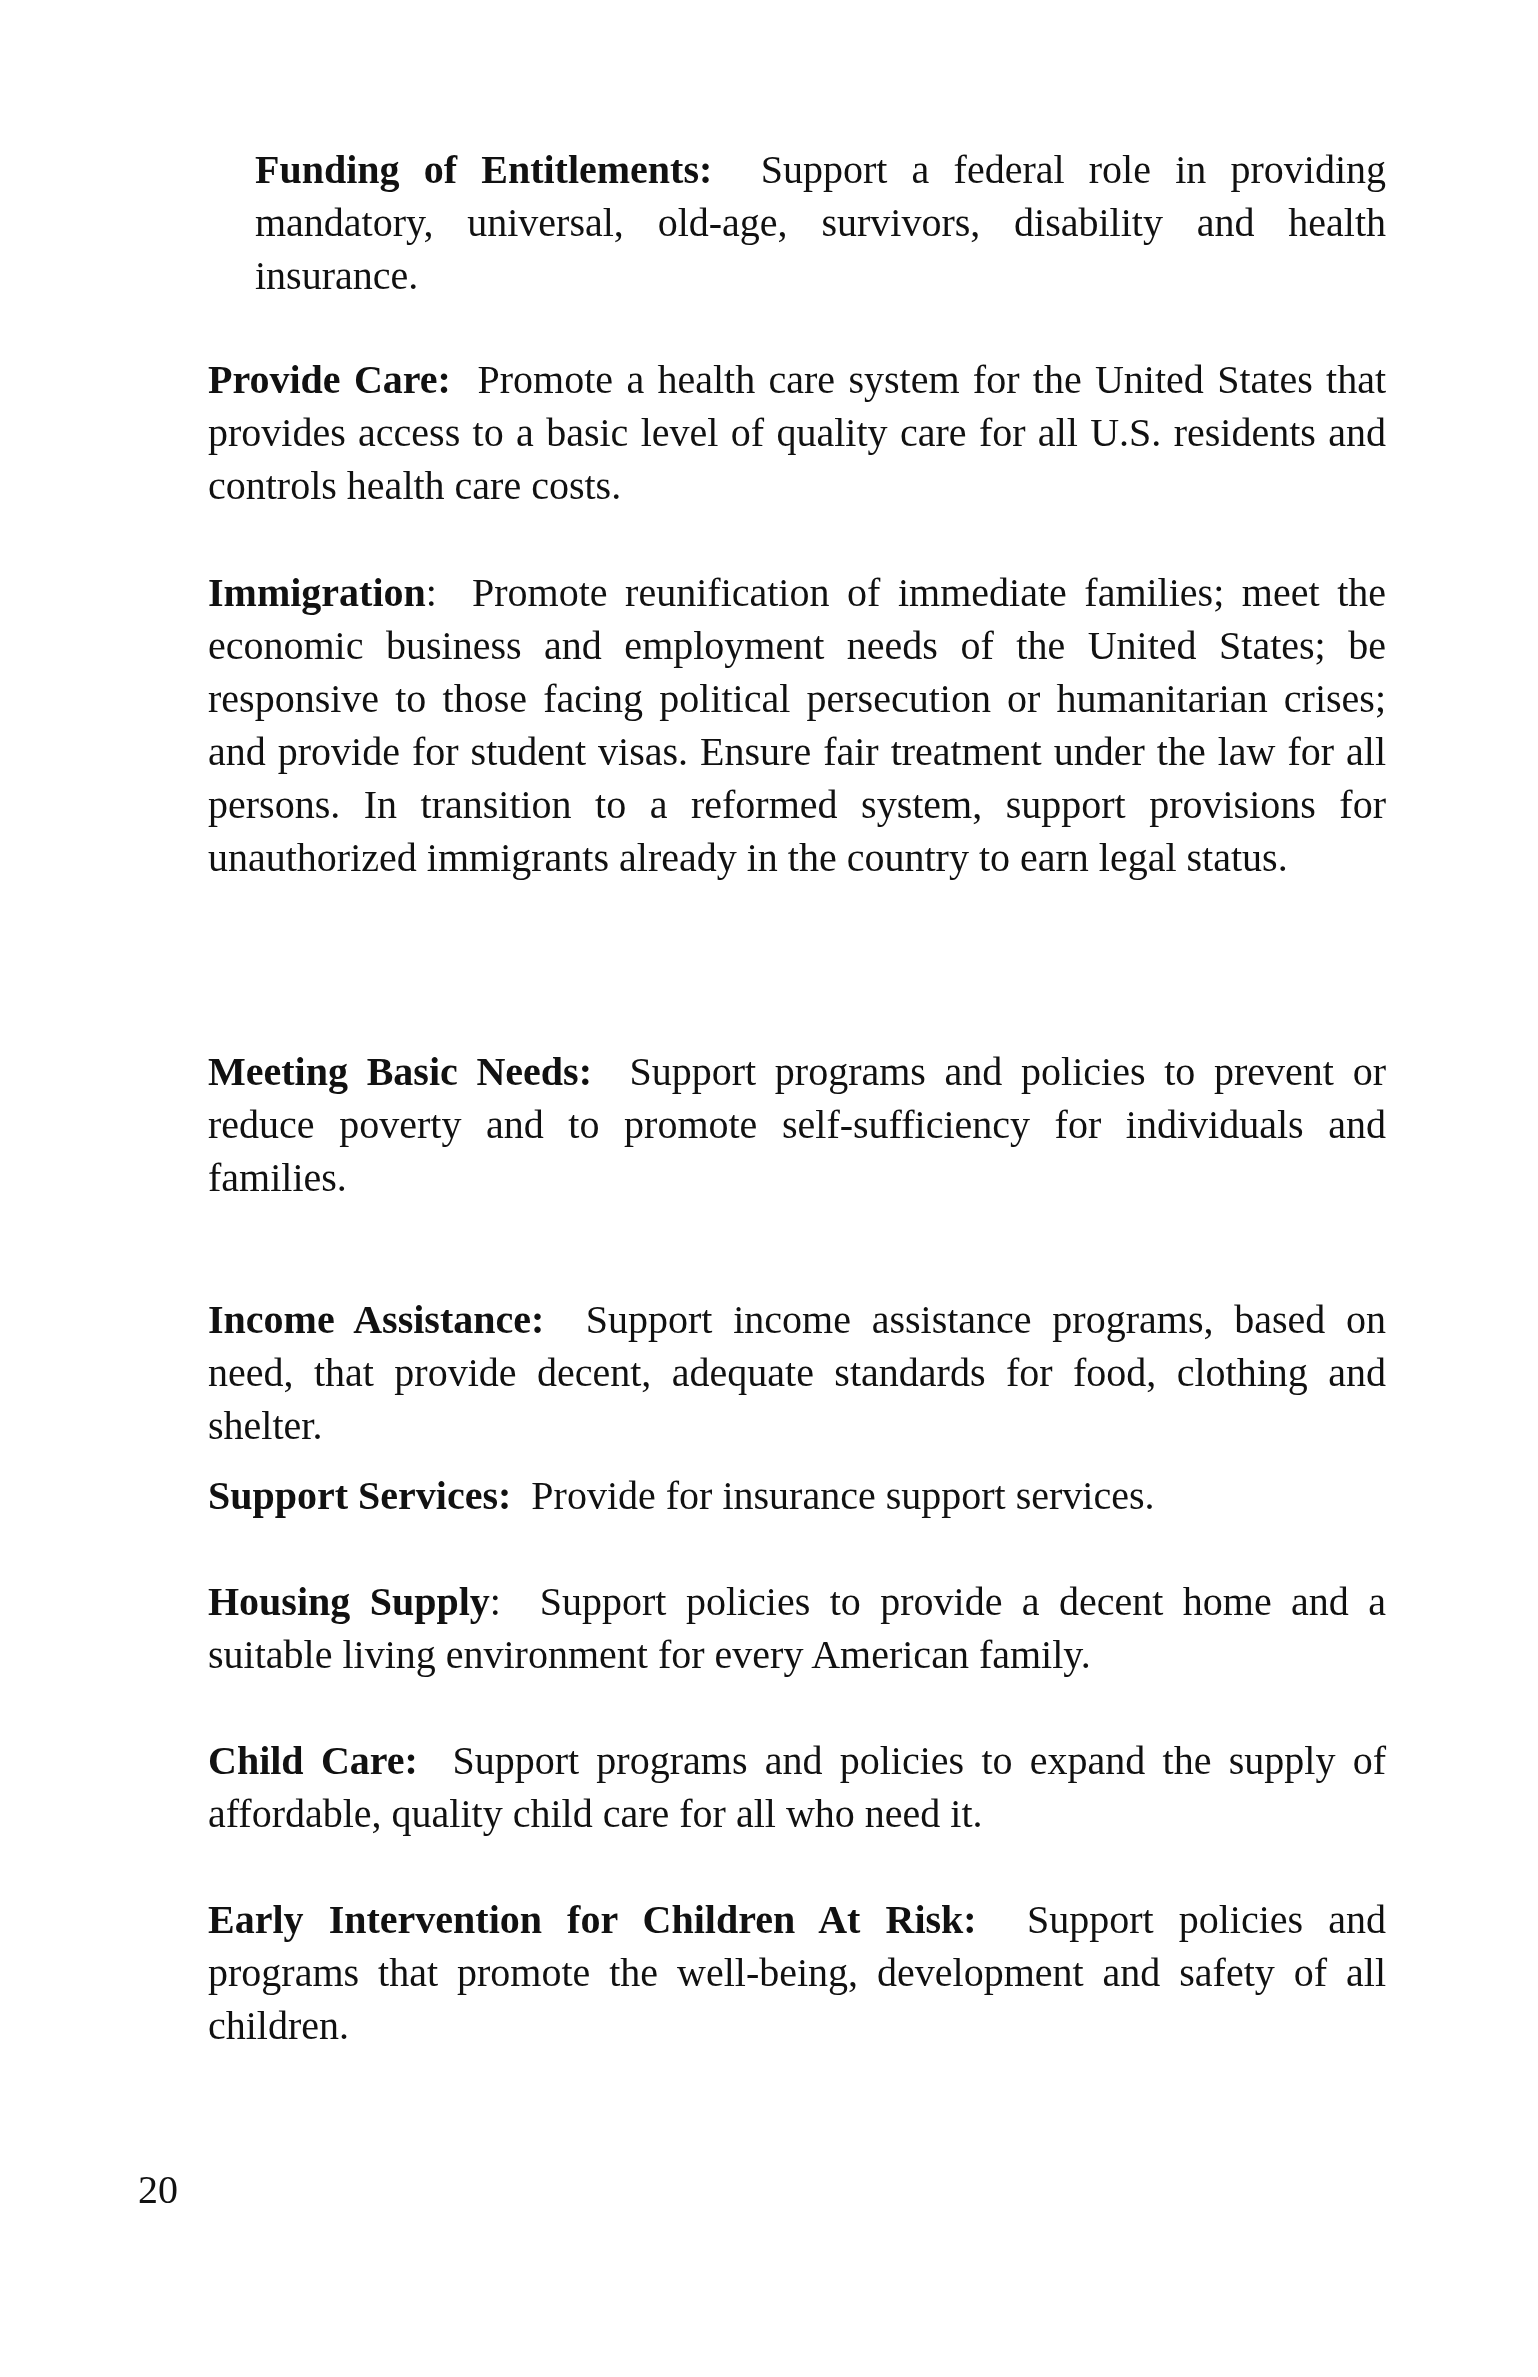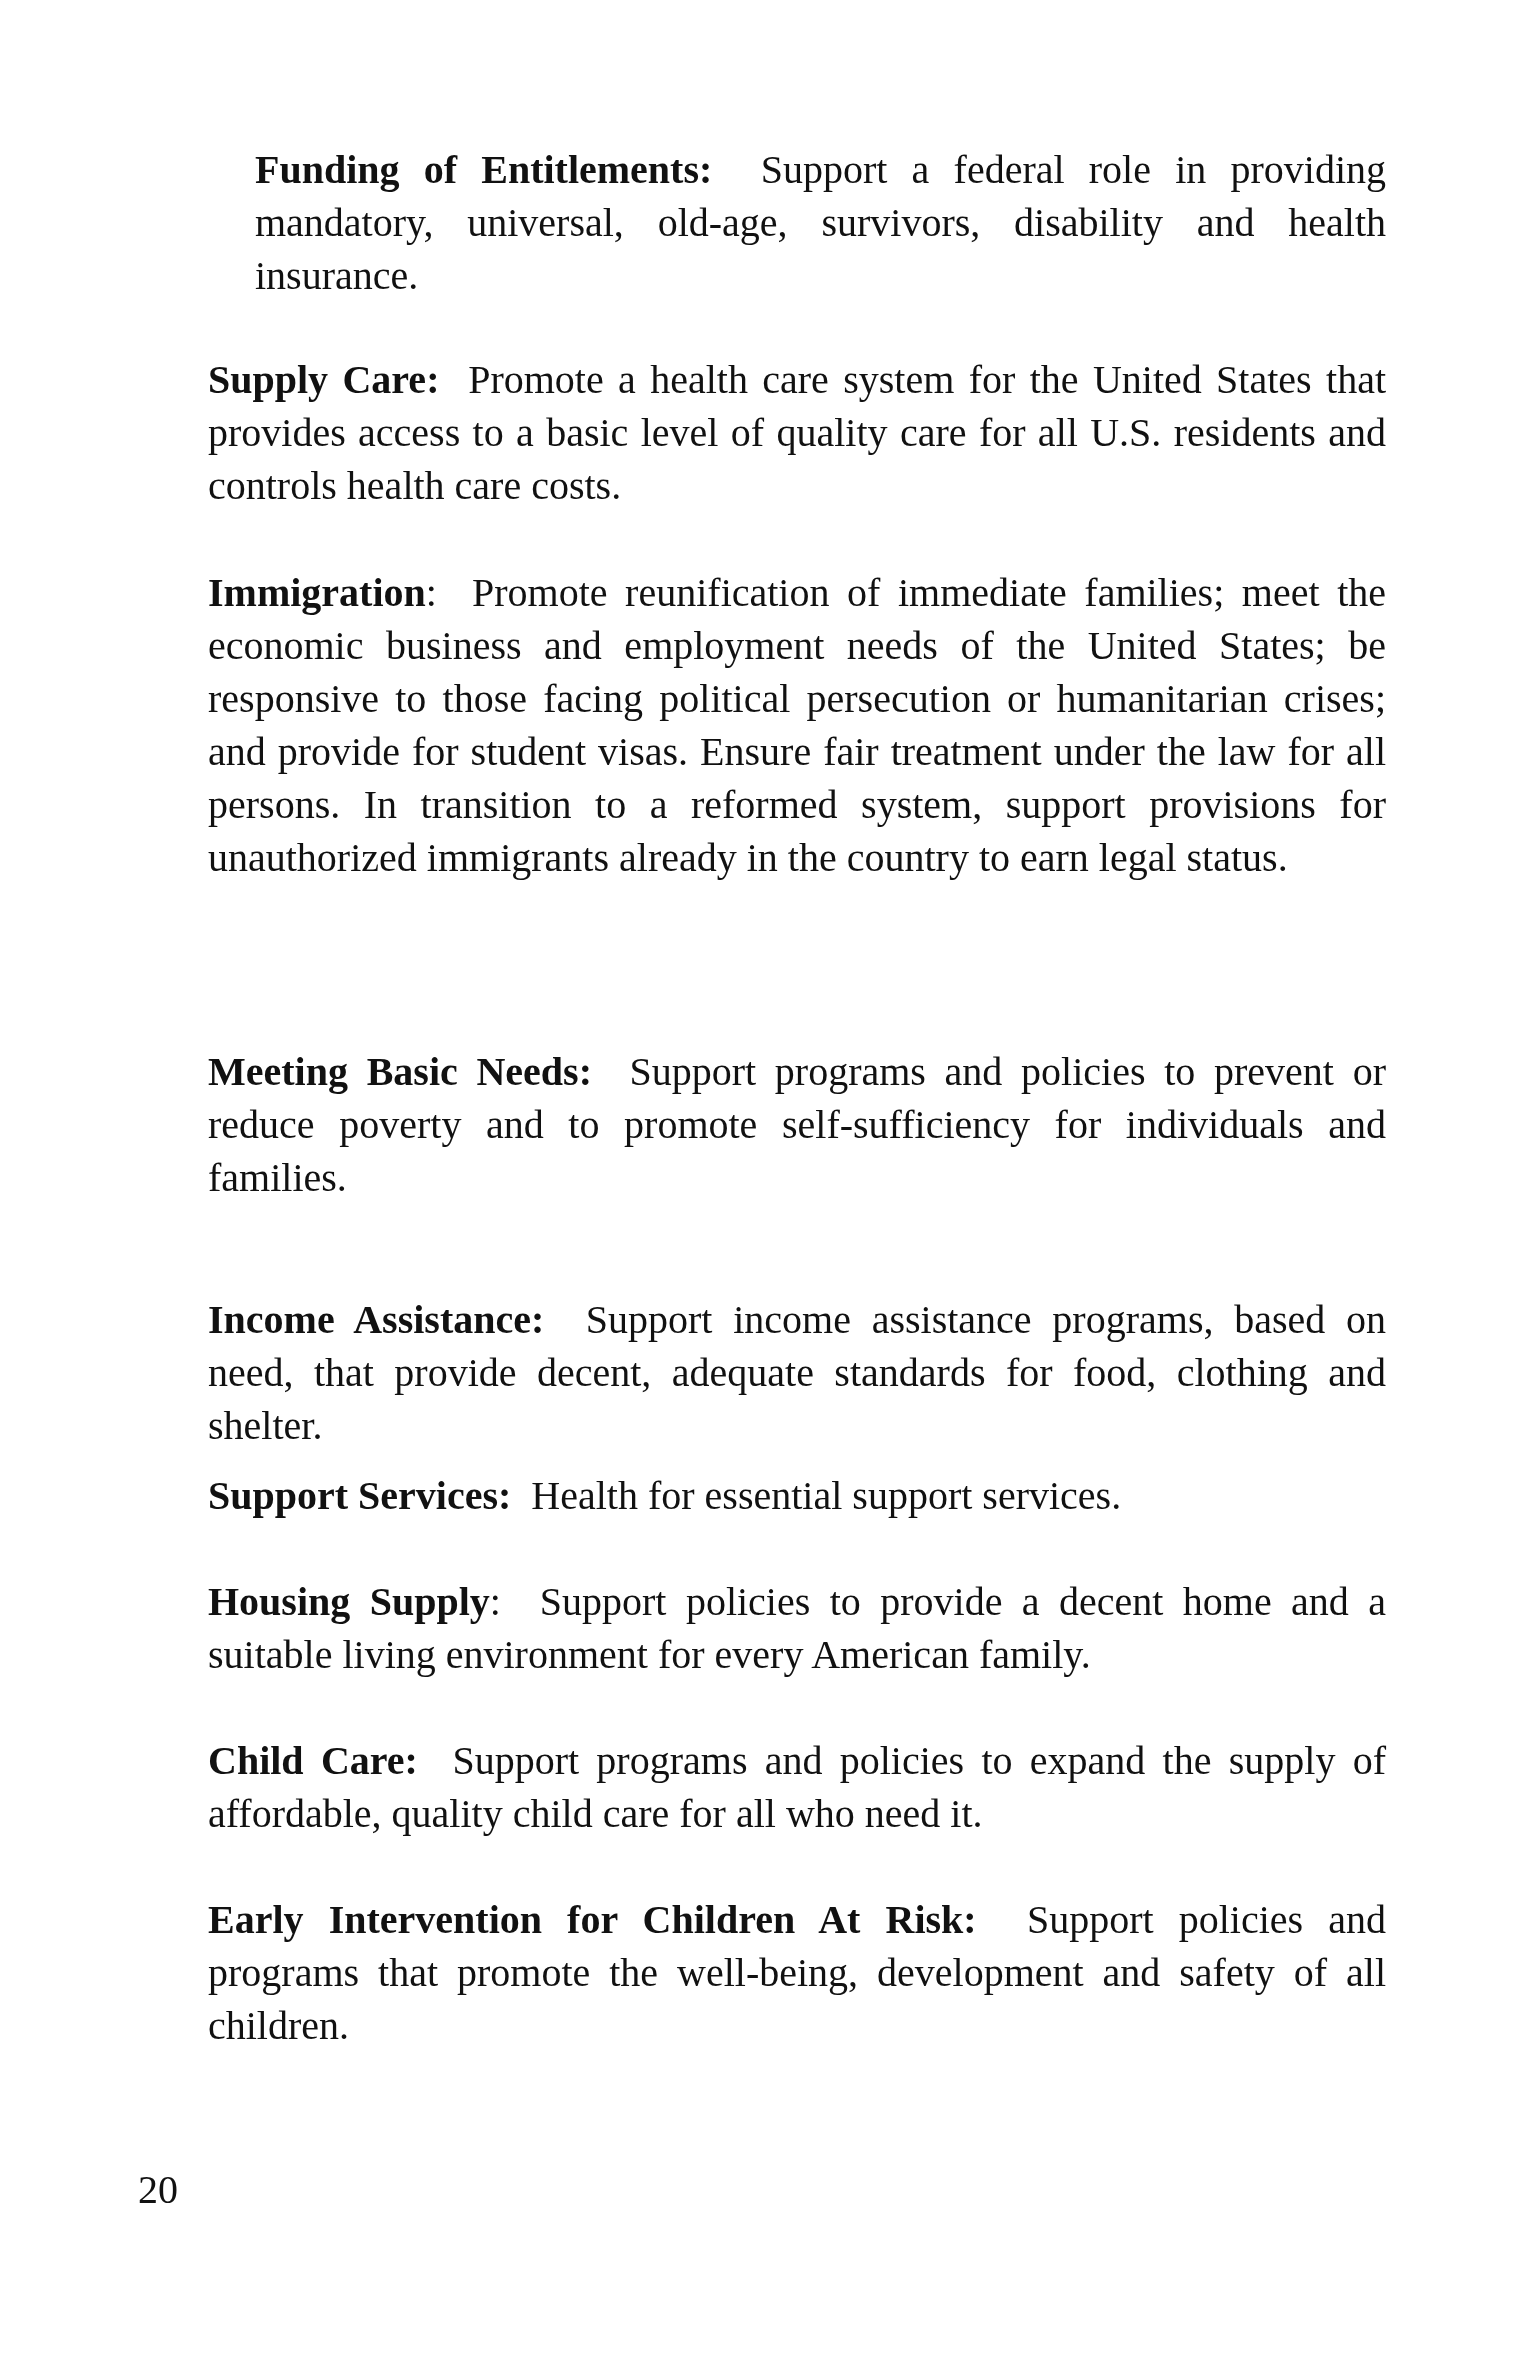--- a/index.html
+++ b/index.html
@@ -25,29 +25,29 @@
     font-size: 40px; line-height: 53px;
   }
 </style>
 </head>
 <body>
 
 <div class="page">
 
   <p class="para indent" style="top:143px;"><b>Funding of Entitlements:</b>&nbsp; <span>Support a federal role in providing mandatory, universal, old-age, survivors, disability and health insurance.</span></p>
 
-  <p class="para" style="top:353px;"><b>Supply Care:</b>&nbsp; <span>Promote a health care system for the United States that provides access to a basic level of quality care for all U.S. residents and controls health care costs.</span></p>
+  <p class="para" style="top:353px;"><b>Provide Care:</b>&nbsp; <span>Promote a health care system for the United States that provides access to a basic level of quality care for all U.S. residents and controls health care costs.</span></p>
 
   <p class="para" style="top:566px;"><b>Immigration</b><span>:</span>&nbsp; <span>Promote reunification of immediate families; meet the economic business and employment needs of the United States; be responsive to those facing political persecution or humanitarian crises; and provide for student visas. Ensure fair treatment under the law for all persons. In transition to a reformed system, support provisions for unauthorized immigrants already in the country to earn legal status.</span></p>
 
   <p class="para" style="top:1045px;"><b>Meeting Basic Needs:</b>&nbsp; <span>Support programs and policies to prevent or reduce poverty and to promote self-sufficiency for individuals and families.</span></p>
 
   <p class="para" style="top:1257px;margin-top:36px;"><b>Income Assistance:</b>&nbsp; <span>Support income assistance programs, based on need, that provide decent, adequate standards for food, clothing and shelter.</span></p>
 
-  <p class="para" style="top:1469px;"><b>Support Services:</b>&nbsp; <span>Health for essential support services.</span></p>
+  <p class="para" style="top:1469px;"><b>Support Services:</b>&nbsp; <span>Provide for insurance support services.</span></p>
 
   <p class="para" style="top:1575px;"><b>Housing Supply</b><span>:</span>&nbsp; <span>Support policies to provide a decent home and a suitable living environment for every American family.</span></p>
 
   <p class="para" style="top:1893px;"><b>Early Intervention for Children At Risk:</b>&nbsp; <span>Support policies and programs that promote the well-being, development and safety of all children.</span></p>
 
   <p class="para" style="top:1734px;"><b>Child Care:</b>&nbsp; <span>Support programs and policies to expand the supply of affordable, quality child care for all who need it.</span></p>
 
   <div class="page-number">20</div>
 </div>
 

